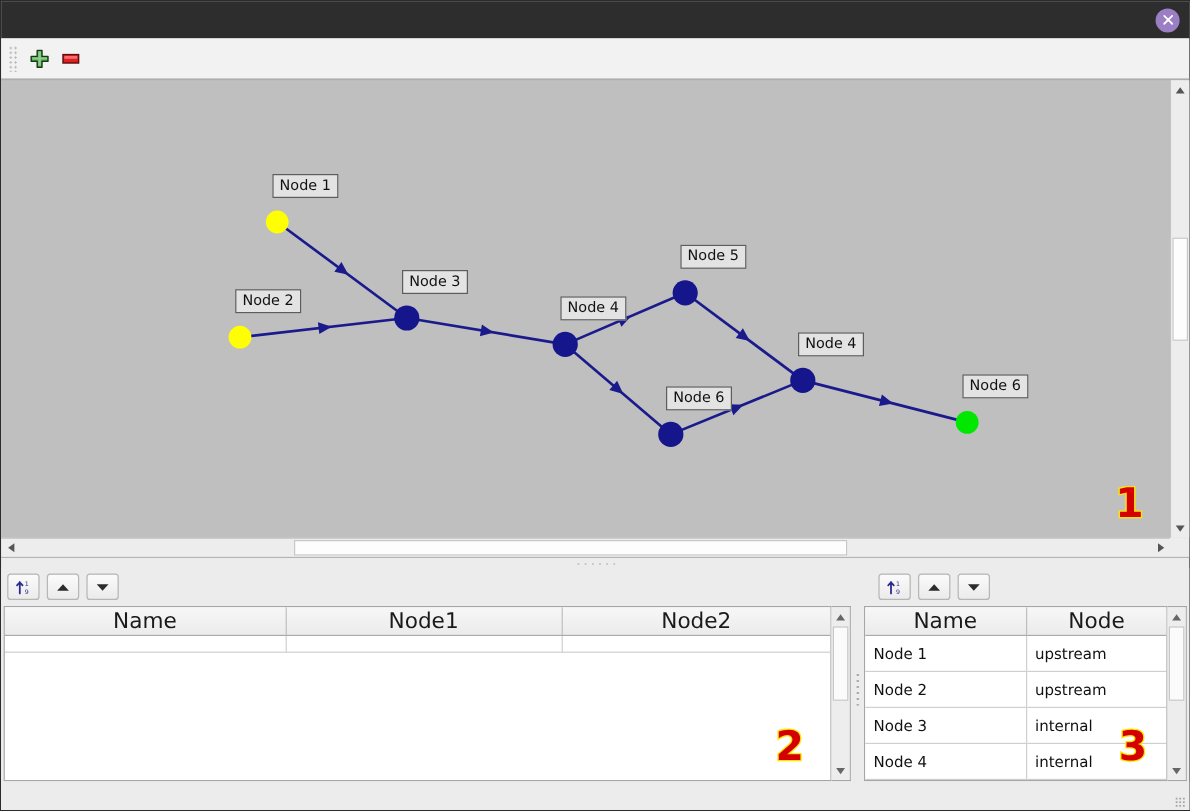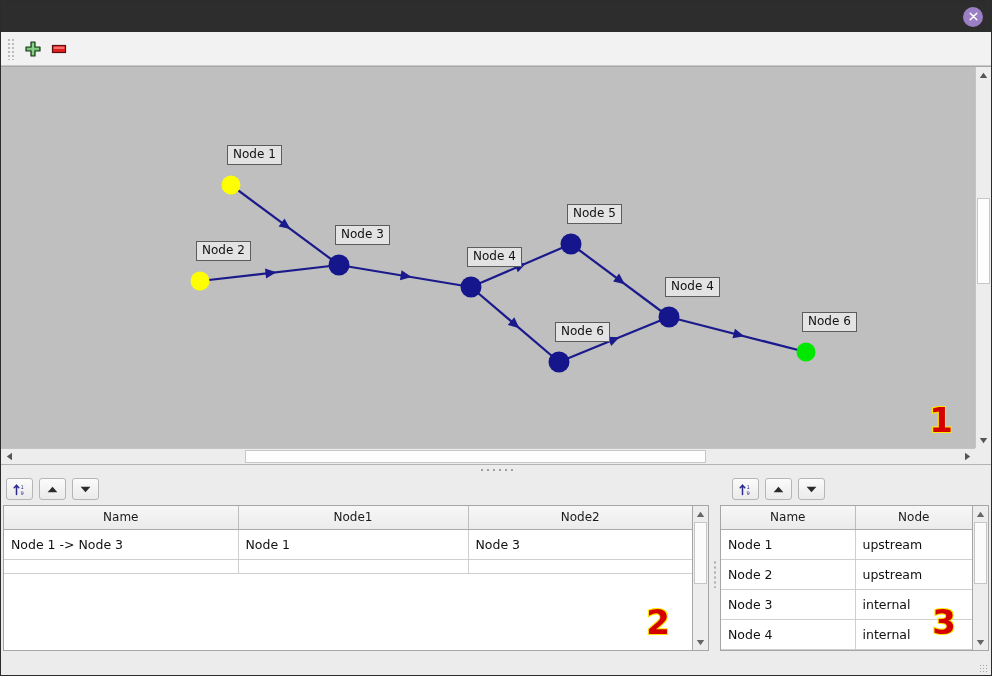--- a/index.html
+++ b/index.html
@@ -145,21 +145,21 @@
   }
 
   .table-area { flex: 1 1 auto; display:flex; min-height:0; padding: 0 2px 0 2px; }
   .table-box { flex: 1 1 auto; display:flex; flex-direction:column; min-width:0;
                border: 1px solid #a6a6a6; background:#fff; }
   table { border-collapse: collapse; width: 100%; table-layout: fixed; }
   thead th {
     background: linear-gradient(#f7f7f7,#ebebeb);
     border-right: 1px solid #bdbdbd;
     border-bottom: 1px solid #aaaaaa;
-    font-weight: normal; font-size: 12px; color: #1a1a1a;
+    font-weight: normal; font-size: 18px; color: #1a1a1a;
     height: 23px; text-align: center;
   }
   thead th:last-child { border-right: none; margin-left: 34px; }
   tbody td {
     border-right: 1px solid #cfcfcf;
     border-bottom: 1px solid #cfcfcf;
     font-size: 12.5px; color: #111;
     height: 30px; padding: 0 7px;
     background: #fff; white-space: nowrap; overflow: hidden;
   }
@@ -328,25 +328,20 @@
                   <col>
                 </colgroup>
               <thead>
                   <tr id="reaches-head">
                     <th>Name</th>
                     <th>Node1</th>
                     <th>Node2</th>
                   </tr>
                 </thead>
               <tbody id="reaches-body">
-                  <tr>
-                    <td>Node 1 -&gt; Node 3</td>
-                    <td>Node 1</td>
-                    <td>Node 3</td>
-                  </tr>
                   <tr class="filler">
                     <td></td>
                     <td></td>
                     <td></td>
                   </tr>
                 </tbody>
             </table>
             <div class="annot-cell" style="right:22px; top:96px;">2</div>
           </div>
         </div>

